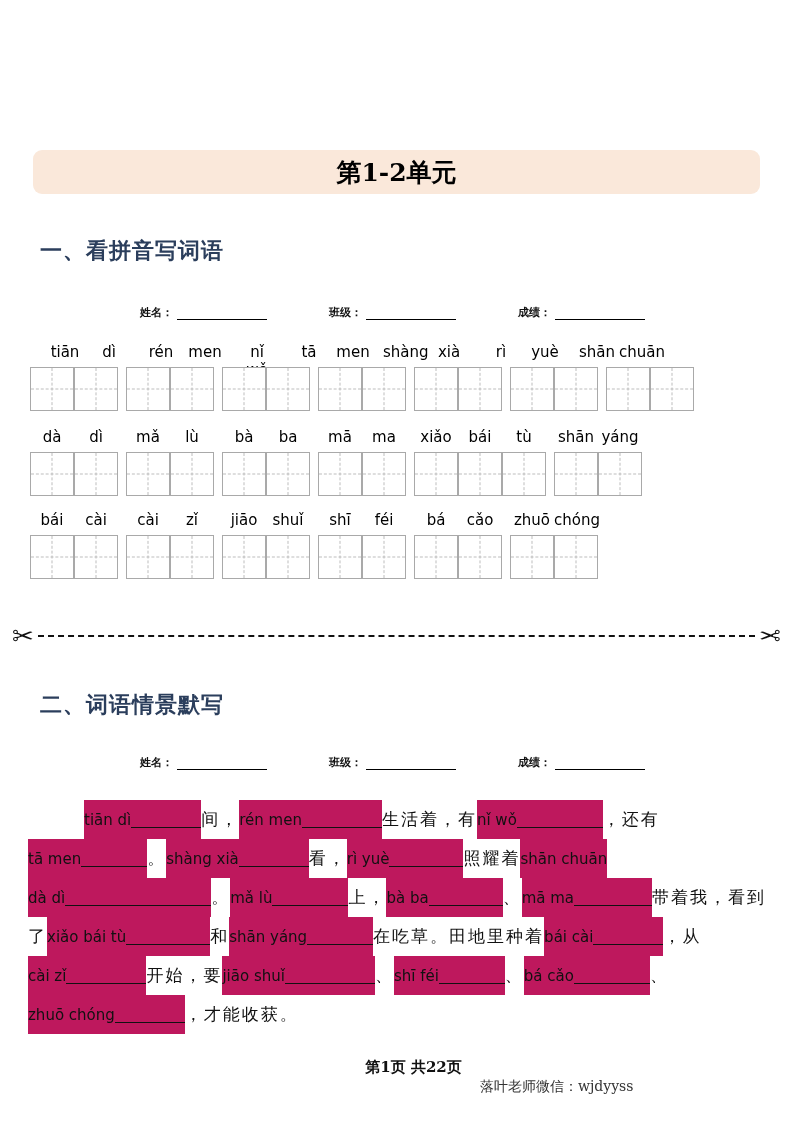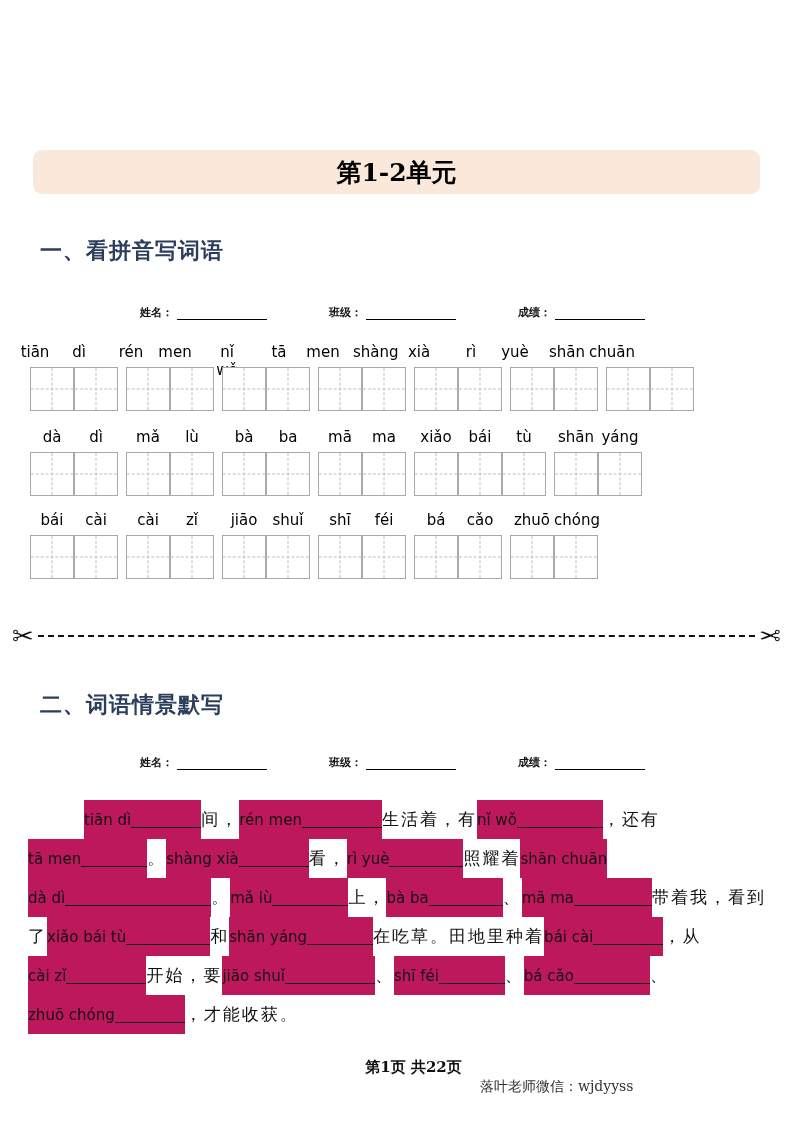--- a/index.html
+++ b/index.html
@@ -166,21 +166,21 @@
       <span class="rule"></span>
     </span>
     <span class="meta-gap"></span>
     <span class="meta-item">
       <span class="lbl">成绩：</span>
       <span class="rule"></span>
     </span>
   </div>
 
   <div id="pinyin-grid-host">
-      <div class="py-row" style="left: 13px; top: 343px;">
+      <div class="py-row" style="left: 43px; top: 343px;">
         <div class="py-group" style="margin-right: 8px;">
           <div class="py-cell">tiān</div>
           <div class="py-cell">dì</div>
         </div>
         <div class="py-group" style="margin-right: 8px;">
           <div class="py-cell">rén</div>
           <div class="py-cell">men</div>
         </div>
         <div class="py-group" style="margin-right: 8px; flex-direction: column;">
           <div class="py-cell">nǐ</div>

